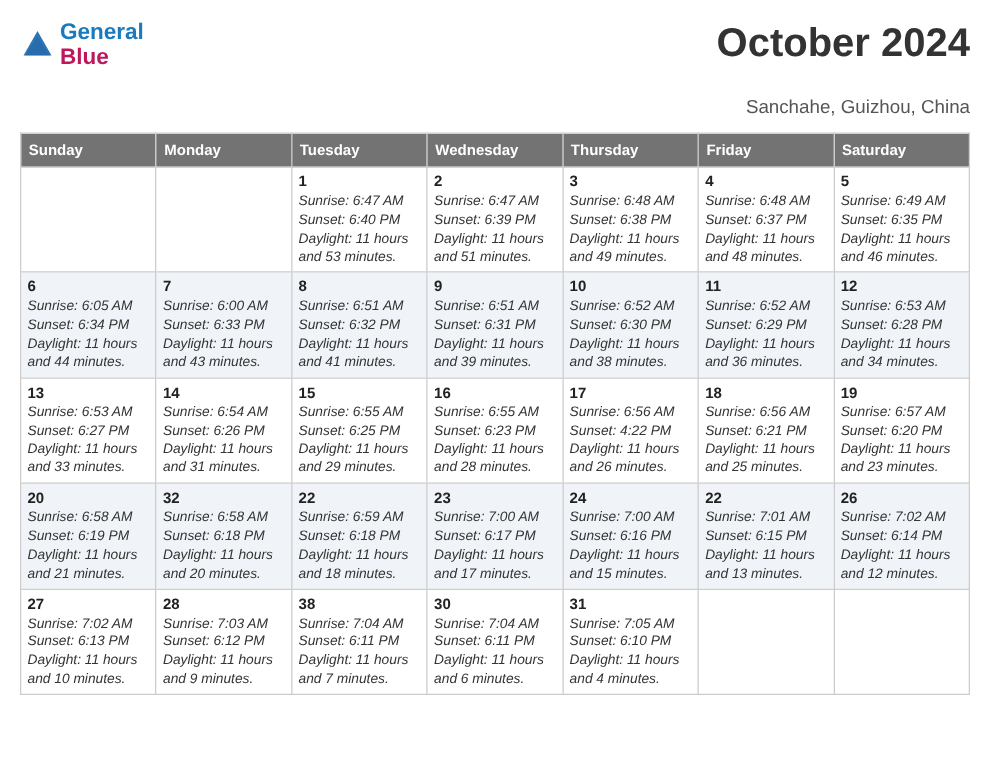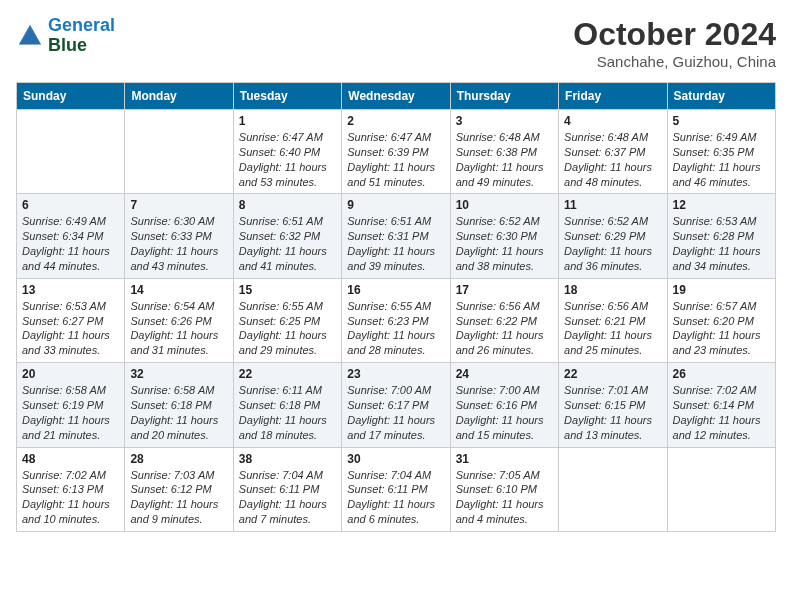--- a/index.html
+++ b/index.html
@@ -22,45 +22,46 @@
       align-items: center;
       gap: 4px;
     }
     .logo-text {
       font-size: 18px;
       font-weight: bold;
       color: #333;
       line-height: 1.1;
     }
     .logo-text span {
-      color: #14532d;
+      color: #be185d;
     }
     .logo-icon {
       width: 28px;
       height: 28px;
     }
     .title-block {
       text-align: right;
     }
     .month-title {
       font-size: 32px;
       font-weight: bold;
       color: #333;
     }
     .location {
       font-size: 15px;
       color: #555;
+      margin-top: 24px;
     }
     .calendar {
       width: 100%;
       border-collapse: collapse;
       font-size: 11px;
     }
     .calendar th {
-      background-color: #0369a1;
+      background-color: #737373;
       color: #fff;
       text-align: left;
       padding: 6px 6px;
       font-size: 12px;
       font-weight: bold;
       border: 1px solid #ccc;
     }
     .calendar td {
       vertical-align: top;
       border: 1px solid #ccc;
@@ -152,27 +153,27 @@
         <td>
           <span class="day-num">5</span>
           <div class="day-info">Sunrise: 6:49 AM
 Sunset: 6:35 PM
 Daylight: 11 hours and 46 minutes.</div>
         </td>
       </tr>
       <tr>
         <td>
           <span class="day-num">6</span>
-          <div class="day-info">Sunrise: 6:49 AM
+          <div class="day-info">Sunrise: 6:05 AM
 Sunset: 6:34 PM
 Daylight: 11 hours and 44 minutes.</div>
         </td>
         <td>
           <span class="day-num">7</span>
-          <div class="day-info">Sunrise: 6:30 AM
+          <div class="day-info">Sunrise: 6:00 AM
 Sunset: 6:33 PM
 Daylight: 11 hours and 43 minutes.</div>
         </td>
         <td>
           <span class="day-num">8</span>
           <div class="day-info">Sunrise: 6:51 AM
 Sunset: 6:32 PM
 Daylight: 11 hours and 41 minutes.</div>
         </td>
         <td>
@@ -221,21 +222,21 @@
         </td>
         <td>
           <span class="day-num">16</span>
           <div class="day-info">Sunrise: 6:55 AM
 Sunset: 6:23 PM
 Daylight: 11 hours and 28 minutes.</div>
         </td>
         <td>
           <span class="day-num">17</span>
           <div class="day-info">Sunrise: 6:56 AM
-Sunset: 6:22 PM
+Sunset: 4:22 PM
 Daylight: 11 hours and 26 minutes.</div>
         </td>
         <td>
           <span class="day-num">18</span>
           <div class="day-info">Sunrise: 6:56 AM
 Sunset: 6:21 PM
 Daylight: 11 hours and 25 minutes.</div>
         </td>
         <td>
           <span class="day-num">19</span>
@@ -252,21 +253,21 @@
 Daylight: 11 hours and 21 minutes.</div>
         </td>
         <td>
           <span class="day-num">32</span>
           <div class="day-info">Sunrise: 6:58 AM
 Sunset: 6:18 PM
 Daylight: 11 hours and 20 minutes.</div>
         </td>
         <td>
           <span class="day-num">22</span>
-          <div class="day-info">Sunrise: 6:11 AM
+          <div class="day-info">Sunrise: 6:59 AM
 Sunset: 6:18 PM
 Daylight: 11 hours and 18 minutes.</div>
         </td>
         <td>
           <span class="day-num">23</span>
           <div class="day-info">Sunrise: 7:00 AM
 Sunset: 6:17 PM
 Daylight: 11 hours and 17 minutes.</div>
         </td>
         <td>
@@ -283,21 +284,21 @@
         </td>
         <td>
           <span class="day-num">26</span>
           <div class="day-info">Sunrise: 7:02 AM
 Sunset: 6:14 PM
 Daylight: 11 hours and 12 minutes.</div>
         </td>
       </tr>
       <tr>
         <td>
-          <span class="day-num">48</span>
+          <span class="day-num">27</span>
           <div class="day-info">Sunrise: 7:02 AM
 Sunset: 6:13 PM
 Daylight: 11 hours and 10 minutes.</div>
         </td>
         <td>
           <span class="day-num">28</span>
           <div class="day-info">Sunrise: 7:03 AM
 Sunset: 6:12 PM
 Daylight: 11 hours and 9 minutes.</div>
         </td>

